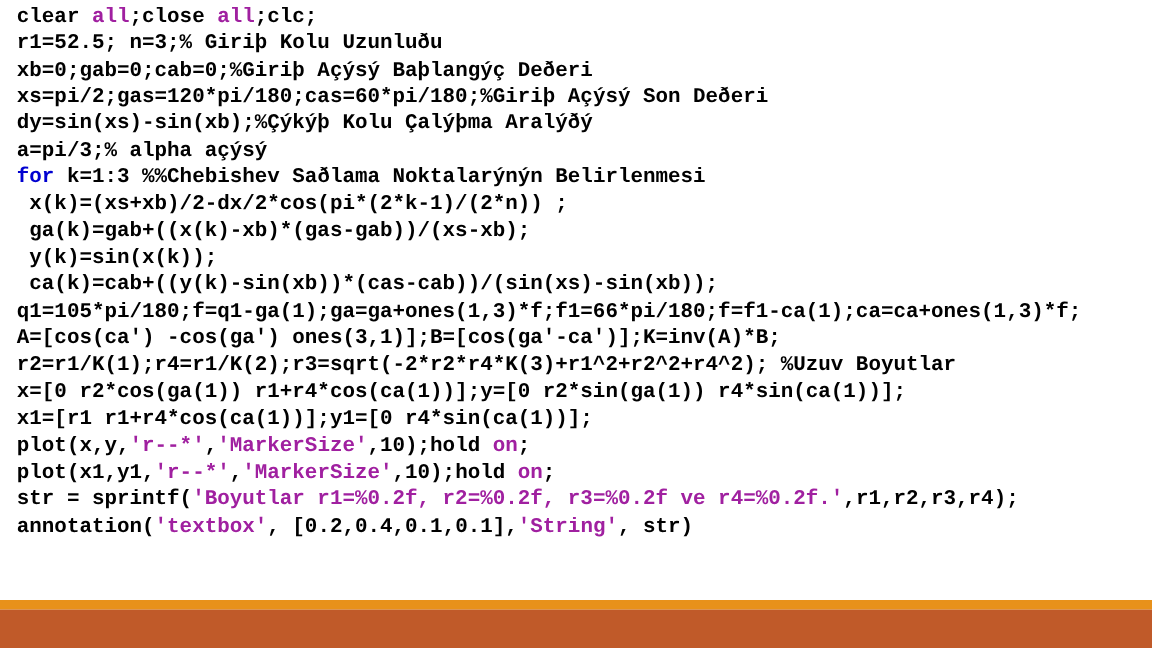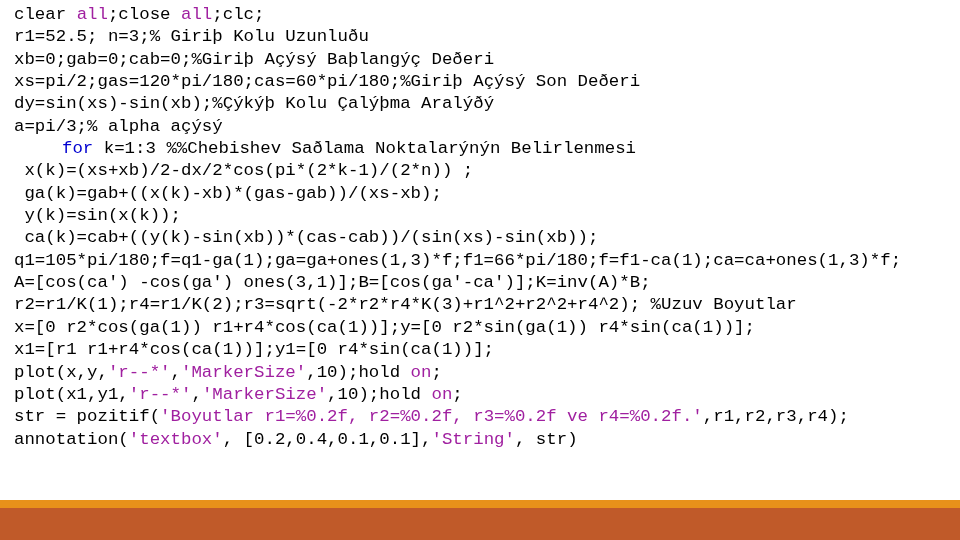--- a/index.html
+++ b/index.html
@@ -11,20 +11,21 @@
     height: 540px;
     overflow: hidden;
     background: #ffffff;
     font-family: "Liberation Mono", "DejaVu Sans Mono", monospace;
   }
   #slide {
     position: relative;
     width: 960px;
     height: 515px;
     background: #ffffff;
+    font-weight: bold;
   }
   #code-listing {
     position: absolute;
     left: 14px;
     top: 4px;
     width: 946px;
   }
   .code-line {
     font-family: "Liberation Mono", "DejaVu Sans Mono", monospace;
     font-size: 17.4px;
@@ -49,21 +50,21 @@
   }
   #footer-bar {
     position: absolute;
     left: 0;
     top: 508px;
     width: 960px;
     height: 32px;
     background: #c05a29;
   }
 </style>
-<style>.tok-plain{color:#000000;}.tok-comment{color:#000000;}.tok-string{color:#a020a0;}.tok-keyword{color:#0000d0;margin-left:48px;}#footer-stripe{background:#e8911a;}#footer-bar{background:#c05a29;}#slide{background:#ffffff;}</style></head>
+<style>.tok-plain{color:#000000;}.tok-comment{color:#000000;}.tok-string{color:#a020a0;}.tok-keyword{color:#0000d0;}#footer-stripe{background:#e8911a;}#footer-bar{background:#c05a29;}#slide{background:#ffffff;}</style></head>
 <body>
 
 <div id="slide">
 
   <div id="code-listing">
       <div class="code-line"><span class="tok-plain">clear </span><span class="tok-string">all</span><span class="tok-plain">;close </span><span class="tok-string">all</span><span class="tok-plain">;clc;</span></div>
       <div class="code-line"><span class="tok-plain">r1=52.5; n=3;</span><span class="tok-comment">% Giriþ Kolu Uzunluðu</span></div>
       <div class="code-line"><span class="tok-plain">xb=0;gab=0;cab=0;</span><span class="tok-comment">%Giriþ Açýsý Baþlangýç Deðeri</span></div>
       <div class="code-line"><span class="tok-plain">xs=pi/2;gas=120*pi/180;cas=60*pi/180;</span><span class="tok-comment">%Giriþ Açýsý Son Deðeri</span></div>
       <div class="code-line"><span class="tok-plain">dy=sin(xs)-sin(xb);</span><span class="tok-comment">%Çýkýþ Kolu Çalýþma Aralýðý</span></div>
@@ -73,20 +74,20 @@
       <div class="code-line"><span class="tok-plain"> ga(k)=gab+((x(k)-xb)*(gas-gab))/(xs-xb);</span></div>
       <div class="code-line"><span class="tok-plain"> y(k)=sin(x(k));</span></div>
       <div class="code-line"><span class="tok-plain"> ca(k)=cab+((y(k)-sin(xb))*(cas-cab))/(sin(xs)-sin(xb));</span></div>
       <div class="code-line"><span class="tok-plain">q1=105*pi/180;f=q1-ga(1);ga=ga+ones(1,3)*f;f1=66*pi/180;f=f1-ca(1);ca=ca+ones(1,3)*f;</span></div>
       <div class="code-line"><span class="tok-plain">A=[cos(ca') -cos(ga') ones(3,1)];B=[cos(ga'-ca')];K=inv(A)*B;</span></div>
       <div class="code-line"><span class="tok-plain">r2=r1/K(1);r4=r1/K(2);r3=sqrt(-2*r2*r4*K(3)+r1^2+r2^2+r4^2); </span><span class="tok-comment">%Uzuv Boyutlar</span></div>
       <div class="code-line"><span class="tok-plain">x=[0 r2*cos(ga(1)) r1+r4*cos(ca(1))];y=[0 r2*sin(ga(1)) r4*sin(ca(1))];</span></div>
       <div class="code-line"><span class="tok-plain">x1=[r1 r1+r4*cos(ca(1))];y1=[0 r4*sin(ca(1))];</span></div>
       <div class="code-line"><span class="tok-plain">plot(x,y,</span><span class="tok-string">'r--*'</span><span class="tok-plain">,</span><span class="tok-string">'MarkerSize'</span><span class="tok-plain">,10);hold </span><span class="tok-string">on</span><span class="tok-plain">;</span></div>
       <div class="code-line"><span class="tok-plain">plot(x1,y1,</span><span class="tok-string">'r--*'</span><span class="tok-plain">,</span><span class="tok-string">'MarkerSize'</span><span class="tok-plain">,10);hold </span><span class="tok-string">on</span><span class="tok-plain">;</span></div>
-      <div class="code-line"><span class="tok-plain">str = pozitif(</span><span class="tok-string">'Boyutlar r1=%0.2f, r2=%0.2f, r3=%0.2f ve r4=%0.2f.'</span><span class="tok-plain">,r1,r2,r3,r4);</span></div>
+      <div class="code-line"><span class="tok-plain">str = sprintf(</span><span class="tok-string">'Boyutlar r1=%0.2f, r2=%0.2f, r3=%0.2f ve r4=%0.2f.'</span><span class="tok-plain">,r1,r2,r3,r4);</span></div>
       <div class="code-line"><span class="tok-plain">annotation(</span><span class="tok-string">'textbox'</span><span class="tok-plain">, [0.2,0.4,0.1,0.1],</span><span class="tok-string">'String'</span><span class="tok-plain">, str)</span></div>
     </div>
 
   <div id="footer-stripe"></div>
   <div id="footer-bar"></div>
 
 </div>
 
 </body></html>

